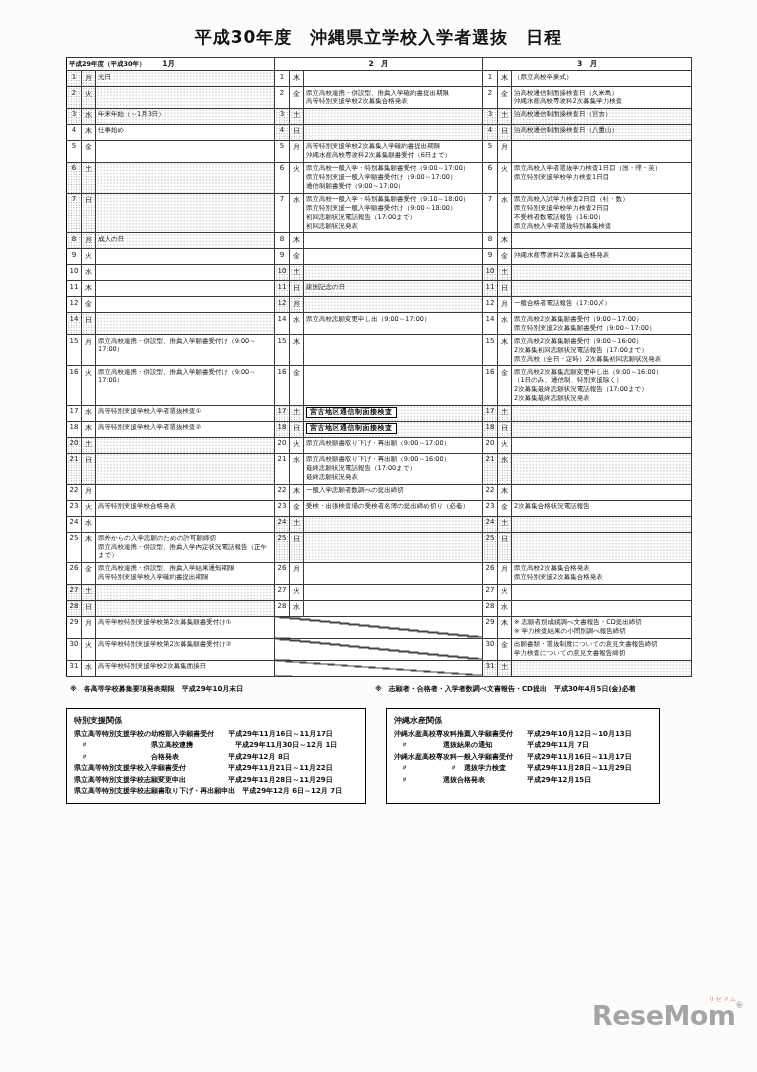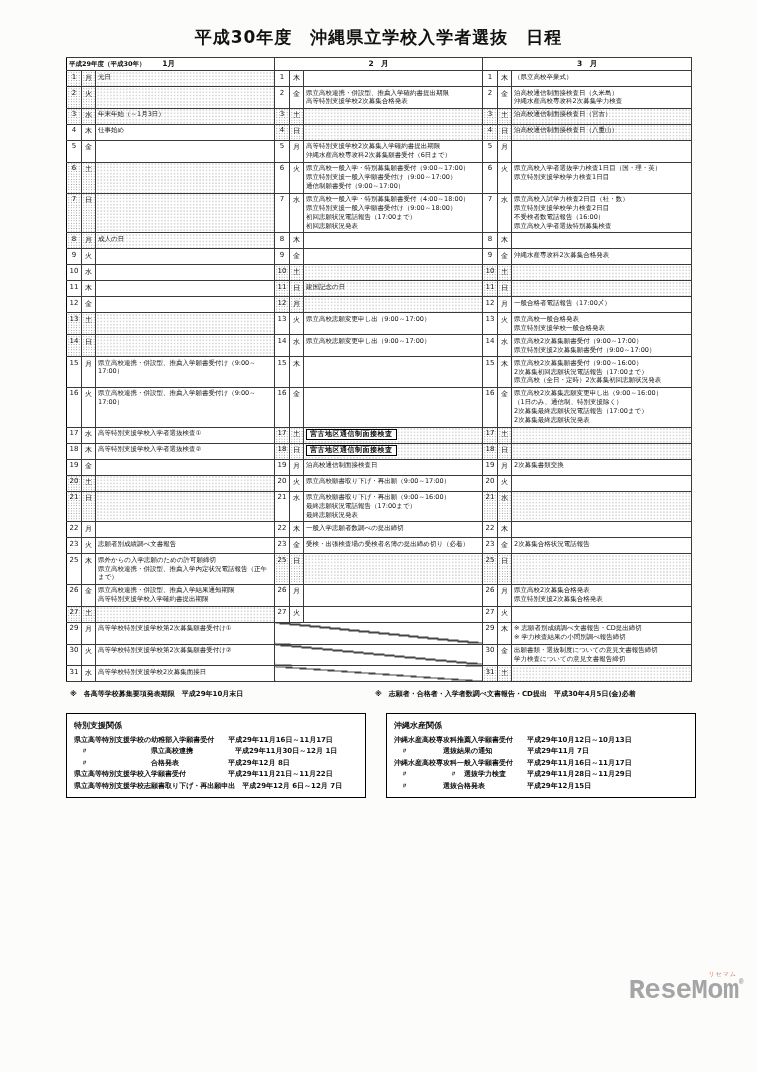--- a/index.html
+++ b/index.html
@@ -51,28 +51,27 @@
   }
   .footnotes {
     width:625px; margin:7px 0 8px 70px;
     display:flex; font-size:7px; font-weight:bold;
   }
   .footnotes .fn-left { width:305px; }
   .footnotes .fn-right { flex:1; }
   .boxes { display:flex; gap:20px; margin:14px 0 0 66px; }
   .sbox { border:1.2px solid #000; background:#fff; padding:5px 7px; font-size:7px; font-weight:bold; line-height:1.65; }
   .sbox-left { width:300px; }
-  .sbox-right { width:310px; }
+  .sbox-right { width:274px; }
   .sbox .title { font-size:8px; margin-bottom:2px; }
   .box-line { white-space:nowrap; overflow:hidden; }
   .logo {
-    position:absolute; right:14px; top:978px;
+    position:absolute; right:14px; top:1002px;
     color:#a5a5a7; font-weight:bold; font-size:27px; line-height:1;
     letter-spacing:-0.5px;
-    font-family:Liberation Mono, monospace;
   }
   .logo .kana { position:absolute; top:-6px; right:6px; font-size:6px; letter-spacing:1px; color:#cf7a74; font-weight:normal; }
   .logo .reg { font-size:8px; vertical-align:top; color:#a5a5a7; }
 </style>
 </head>
 <body>
 
 <div class="page">
 
   <h1 class="page-title">平成30年度　沖縄県立学校入学者選抜　日程</h1>
@@ -198,21 +197,21 @@
             <div class="event">県立特別支援学校学力検査1日目</div>
           </td>
         </tr>
         <tr class="day-row">
           <td class="day gstart shaded">7</td>
           <td class="wd shaded">日</td>
           <td class="ev shaded-light"></td>
           <td class="day gstart">7</td>
           <td class="wd">水</td>
           <td class="ev">
-            <div class="event">県立高校一般入学・特別募集願書受付（4:00～18:00）</div>
+            <div class="event">県立高校一般入学・特別募集願書受付（9:10～18:00）</div>
             <div class="event">県立特別支援一般入学願書受付け（9:00～18:00）</div>
             <div class="event">初回志願状況電話報告（17:00まで）</div>
             <div class="event">初回志願状況発表</div>
           </td>
           <td class="day gstart">7</td>
           <td class="wd">水</td>
           <td class="ev">
             <div class="event">県立高校入試学力検査2日目（社・数）</div>
             <div class="event">県立特別支援学校学力検査2日目</div>
             <div class="event">不受検者数電話報告（16:00）</div>
@@ -276,36 +275,20 @@
           <td class="day gstart shaded">12</td>
           <td class="wd shaded">月</td>
           <td class="ev shaded-light"></td>
           <td class="day gstart">12</td>
           <td class="wd">月</td>
           <td class="ev">
             <div class="event">一般合格者電話報告（17:00〆）</div>
           </td>
         </tr>
         <tr class="day-row">
-          <td class="day gstart shaded">13</td>
-          <td class="wd shaded">土</td>
-          <td class="ev shaded-light"></td>
-          <td class="day gstart">13</td>
-          <td class="wd">火</td>
-          <td class="ev">
-            <div class="event">県立高校志願変更申し出（9:00～17:00）</div>
-          </td>
-          <td class="day gstart">13</td>
-          <td class="wd">火</td>
-          <td class="ev">
-            <div class="event">県立高校一般合格発表</div>
-            <div class="event">県立特別支援学校一般合格発表</div>
-          </td>
-        </tr>
-        <tr class="day-row">
           <td class="day gstart shaded">14</td>
           <td class="wd shaded">日</td>
           <td class="ev shaded-light"></td>
           <td class="day gstart">14</td>
           <td class="wd">水</td>
           <td class="ev">
             <div class="event">県立高校志願変更申し出（9:00～17:00）</div>
           </td>
           <td class="day gstart">14</td>
           <td class="wd">水</td>
@@ -369,35 +352,20 @@
             <div class="event">高等特別支援学校入学者選抜検査②</div>
           </td>
           <td class="day gstart shaded">18</td>
           <td class="wd shaded">日</td>
           <td class="ev shaded-light"><div class="event boxed">宮古地区通信制面接検査</div></td>
           <td class="day gstart shaded">18</td>
           <td class="wd shaded">日</td>
           <td class="ev shaded-light"></td>
         </tr>
         <tr class="day-row">
-          <td class="day gstart">19</td>
-          <td class="wd">金</td>
-          <td class="ev"></td>
-          <td class="day gstart">19</td>
-          <td class="wd">月</td>
-          <td class="ev">
-            <div class="event">泊高校通信制面接検査日</div>
-          </td>
-          <td class="day gstart">19</td>
-          <td class="wd">月</td>
-          <td class="ev">
-            <div class="event">2次募集書類交換</div>
-          </td>
-        </tr>
-        <tr class="day-row">
           <td class="day gstart shaded">20</td>
           <td class="wd shaded">土</td>
           <td class="ev shaded-light"></td>
           <td class="day gstart">20</td>
           <td class="wd">火</td>
           <td class="ev">
             <div class="event">県立高校願書取り下げ・再出願（9:00～17:00）</div>
           </td>
           <td class="day gstart">20</td>
           <td class="wd">火</td>
@@ -428,32 +396,43 @@
             <div class="event">一般入学志願者数調べの提出締切</div>
           </td>
           <td class="day gstart">22</td>
           <td class="wd">木</td>
           <td class="ev"></td>
         </tr>
         <tr class="day-row">
           <td class="day gstart">23</td>
           <td class="wd">火</td>
           <td class="ev">
-            <div class="event">志願者別成績調べ文書報告</div>
+            <div class="event">高等特別支援学校合格発表</div>
           </td>
           <td class="day gstart">23</td>
           <td class="wd">金</td>
           <td class="ev">
             <div class="event">受検・出張検査場の受検者名簿の提出締め切り（必着）</div>
           </td>
           <td class="day gstart">23</td>
           <td class="wd">金</td>
           <td class="ev">
             <div class="event">2次募集合格状況電話報告</div>
           </td>
+        </tr>
+        <tr class="day-row">
+          <td class="day gstart">24</td>
+          <td class="wd">水</td>
+          <td class="ev"></td>
+          <td class="day gstart shaded">24</td>
+          <td class="wd shaded">土</td>
+          <td class="ev shaded-light"></td>
+          <td class="day gstart shaded">24</td>
+          <td class="wd shaded">土</td>
+          <td class="ev shaded-light"></td>
         </tr>
         <tr class="day-row">
           <td class="day gstart">25</td>
           <td class="wd">木</td>
           <td class="ev">
             <div class="event">県外からの入学志願のための許可願締切</div>
             <div class="event">県立高校連携・併設型、推薦入学内定状況電話報告（正午まで）</div>
           </td>
           <td class="day gstart shaded">25</td>
           <td class="wd shaded">日</td>
@@ -481,20 +460,31 @@
         </tr>
         <tr class="day-row">
           <td class="day gstart shaded">27</td>
           <td class="wd shaded">土</td>
           <td class="ev shaded-light"></td>
           <td class="day gstart">27</td>
           <td class="wd">火</td>
           <td class="ev"></td>
           <td class="day gstart">27</td>
           <td class="wd">火</td>
+          <td class="ev"></td>
+        </tr>
+        <tr class="day-row">
+          <td class="day gstart shaded">28</td>
+          <td class="wd shaded">日</td>
+          <td class="ev shaded-light"></td>
+          <td class="day gstart">28</td>
+          <td class="wd">水</td>
+          <td class="ev"></td>
+          <td class="day gstart">28</td>
+          <td class="wd">水</td>
           <td class="ev"></td>
         </tr>
         <tr class="day-row">
           <td class="day gstart">29</td>
           <td class="wd">月</td>
           <td class="ev">
             <div class="event">高等学校特別支援学校第2次募集願書受付け①</div>
           </td>
           <td class="nil-cell gstart" colspan="3"></td>
           <td class="day gstart">29</td>
@@ -538,20 +528,21 @@
   </div>
 
   <div class="boxes">
     <div class="sbox sbox-left">
       <div class="title">特別支援関係</div>
       <div>
           <div class="box-line">県立高等特別支援学校の幼稚部入学願書受付　　平成29年11月16日～11月17日</div>
           <div class="box-line">　〃　　　　　　　　　県立高校連携　　　　　　平成29年11月30日～12月 1日</div>
           <div class="box-line">　〃　　　　　　　　　合格発表　　　　　　　平成29年12月 8日</div>
           <div class="box-line">県立高等特別支援学校入学願書受付　　　　　　平成29年11月21日～11月22日</div>
+          <div class="box-line">県立高等特別支援学校志願変更申出　　　　　　平成29年11月28日～11月29日</div>
           <div class="box-line">県立高等特別支援学校志願書取り下げ・再出願申出　平成29年12月 6日～12月 7日</div>
         </div>
     </div>
     <div class="sbox sbox-right">
       <div class="title">沖縄水産関係</div>
       <div>
           <div class="box-line">沖縄水産高校専攻科推薦入学願書受付　　平成29年10月12日～10月13日</div>
           <div class="box-line">　〃　　　　　選抜結果の通知　　　　　平成29年11月 7日</div>
           <div class="box-line">沖縄水産高校専攻科一般入学願書受付　　平成29年11月16日～11月17日</div>
           <div class="box-line">　〃　　　　　　〃　選抜学力検査　　　平成29年11月28日～11月29日</div>

